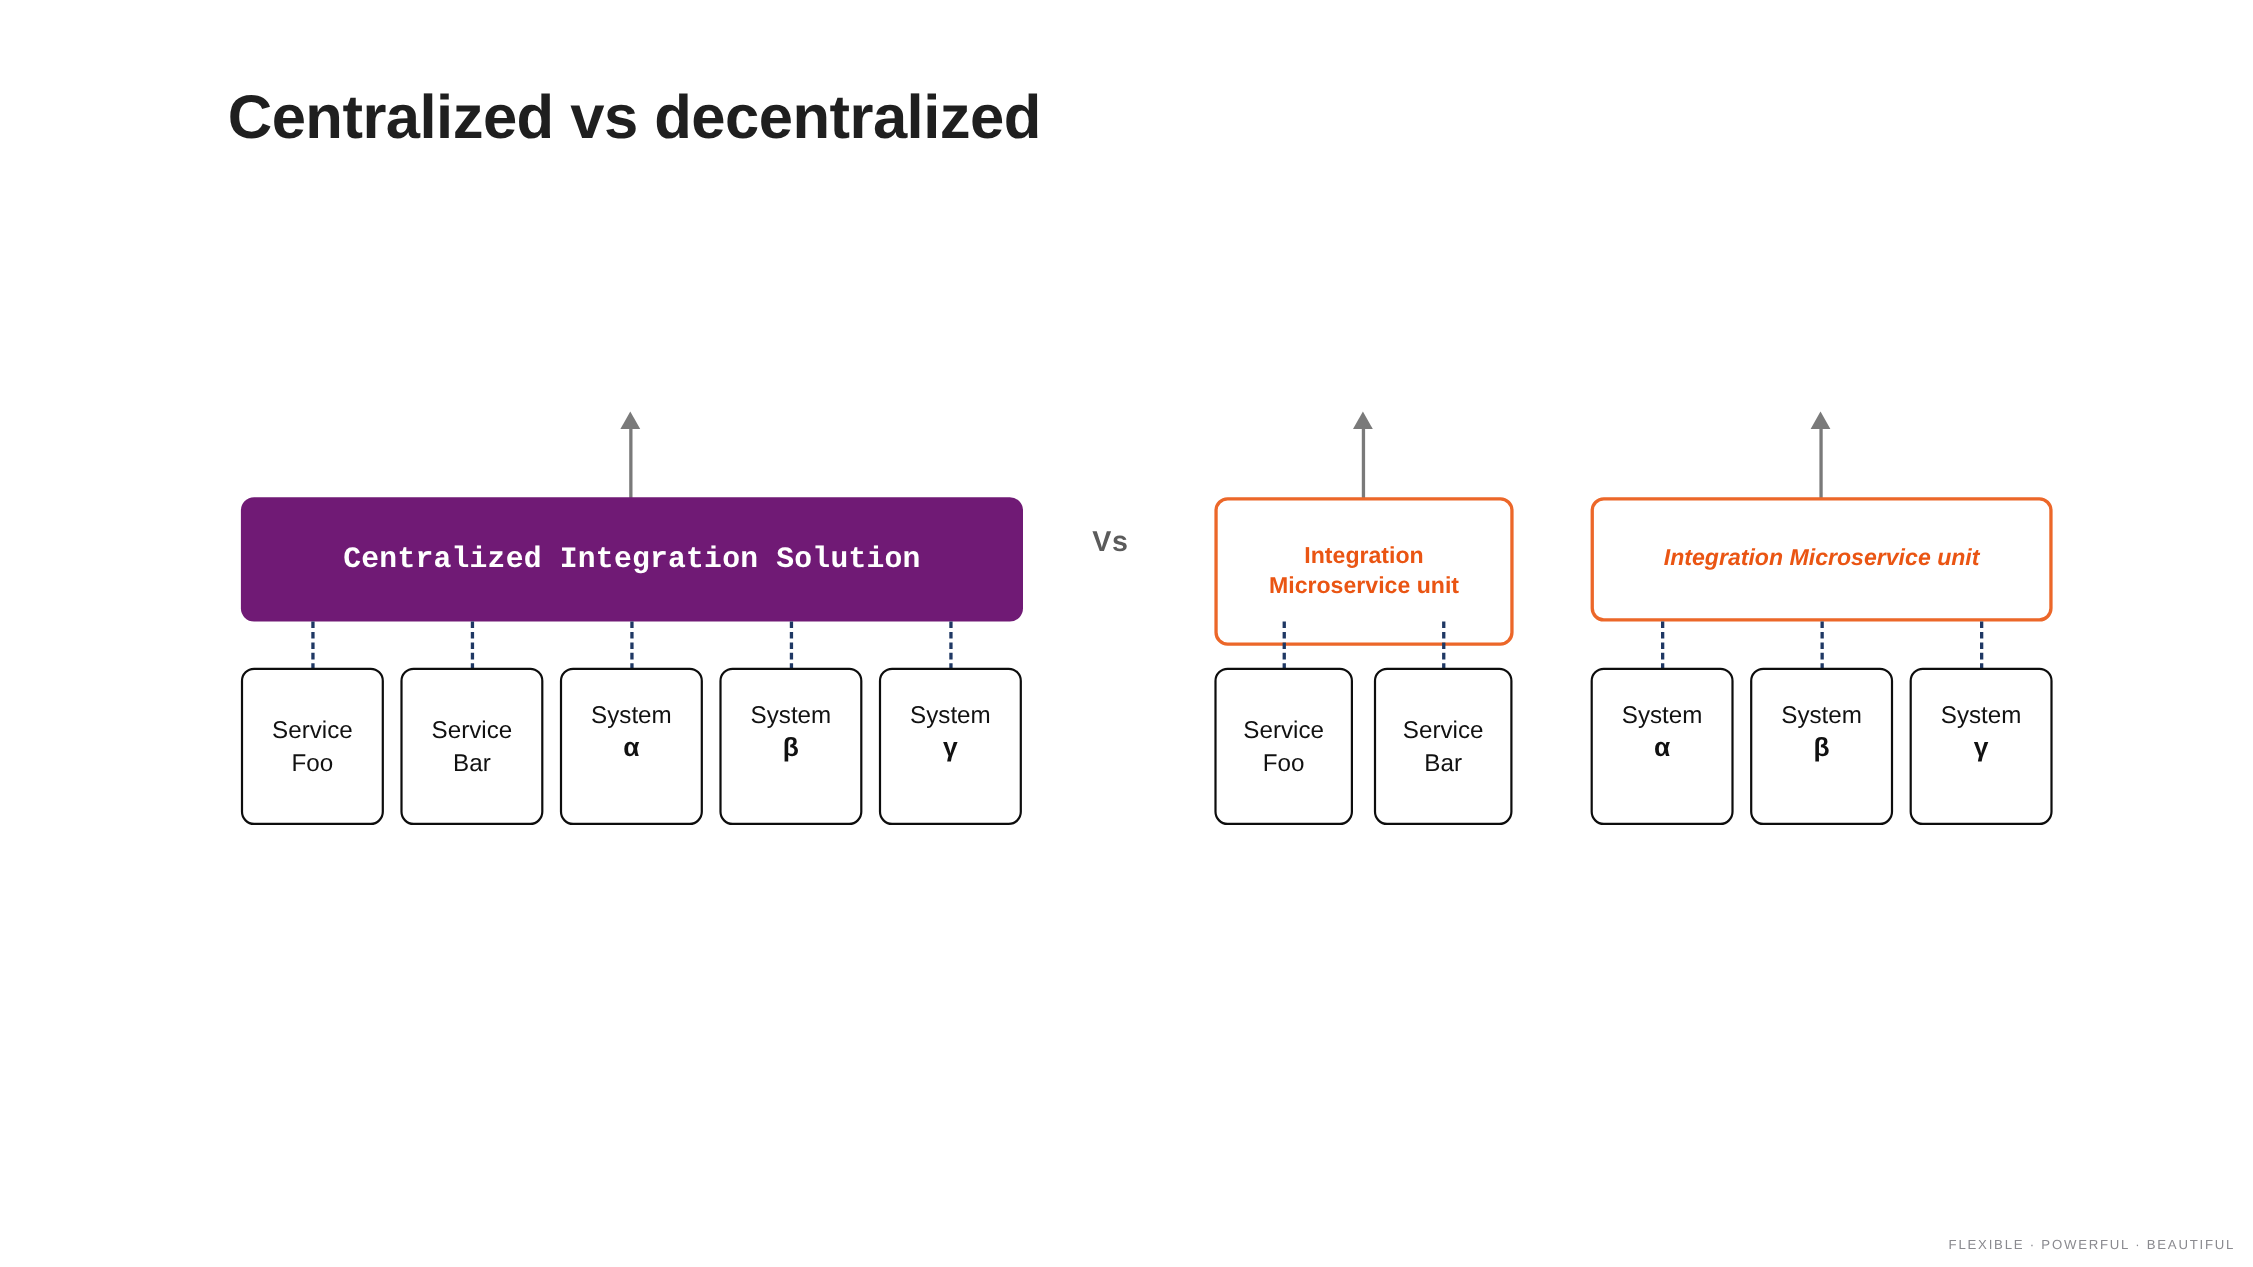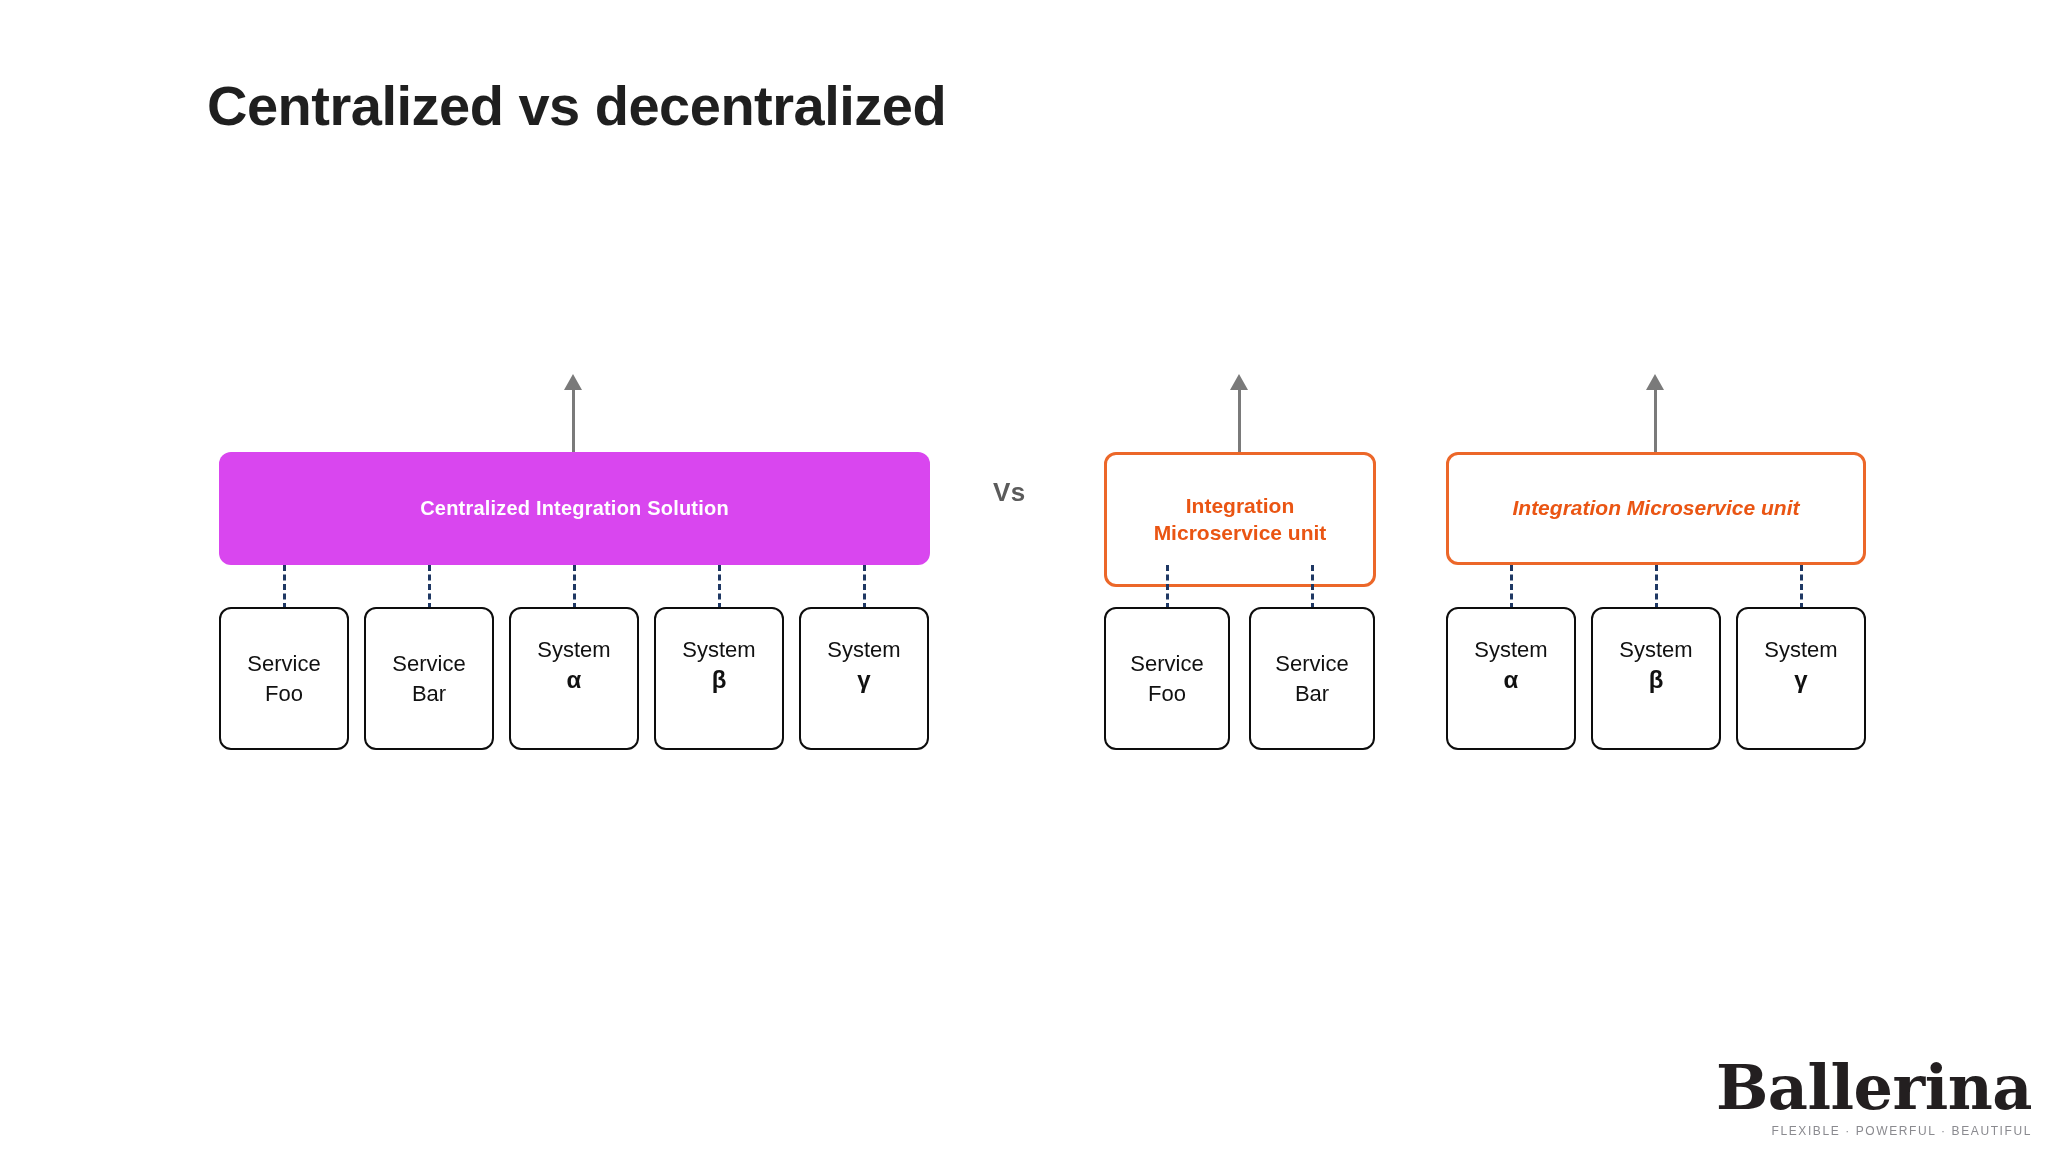--- a/index.html
+++ b/index.html
@@ -39,26 +39,27 @@
     justify-content: center;
     text-align: center;
     background: #ffffff;
   }
 
   
   .hub {
     border-radius: 12px;
   }
   .hub.filled {
-    background: #d946ef;
+    background: #701a75;
     border: none;
     color: #ffffff;
     font-weight: bold;
-    font-size: 20px;
+    font-size: 27px;
     letter-spacing: 0.2px;
+    font-family: Liberation Mono, monospace;
   }
   .hub.outlined {
     background: #ffffff;
     border: 3px solid #EC6729;
     color: #EA5513;
     font-weight: bold;
     font-size: 21px;
     line-height: 1.28;
   }
 
@@ -214,15 +215,14 @@
 <div class="node leaf sys-shift" style="left:1591px; top:607px; width:130px; height:143px;">
   <span>System</span>
   <span class="glyph">β</span>
 </div>
 <div class="node leaf sys-shift" style="left:1736px; top:607px; width:130px; height:143px;">
   <span>System</span>
   <span class="glyph">γ</span>
 </div>
 
 <div class="logo">
-  <div class="logo-word">Ballerina</div>
   <div class="logo-tagline">FLEXIBLE ·  POWERFUL ·  BEAUTIFUL</div>
 </div>
 
 </body></html>

